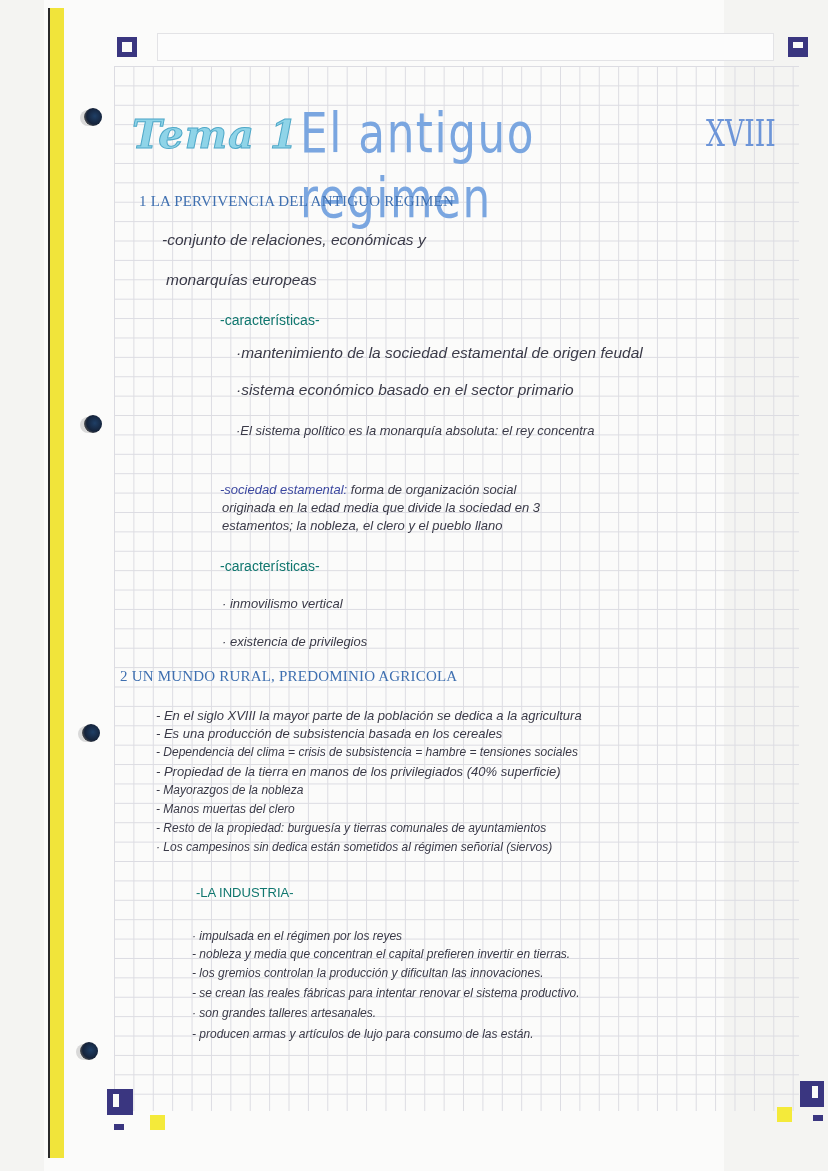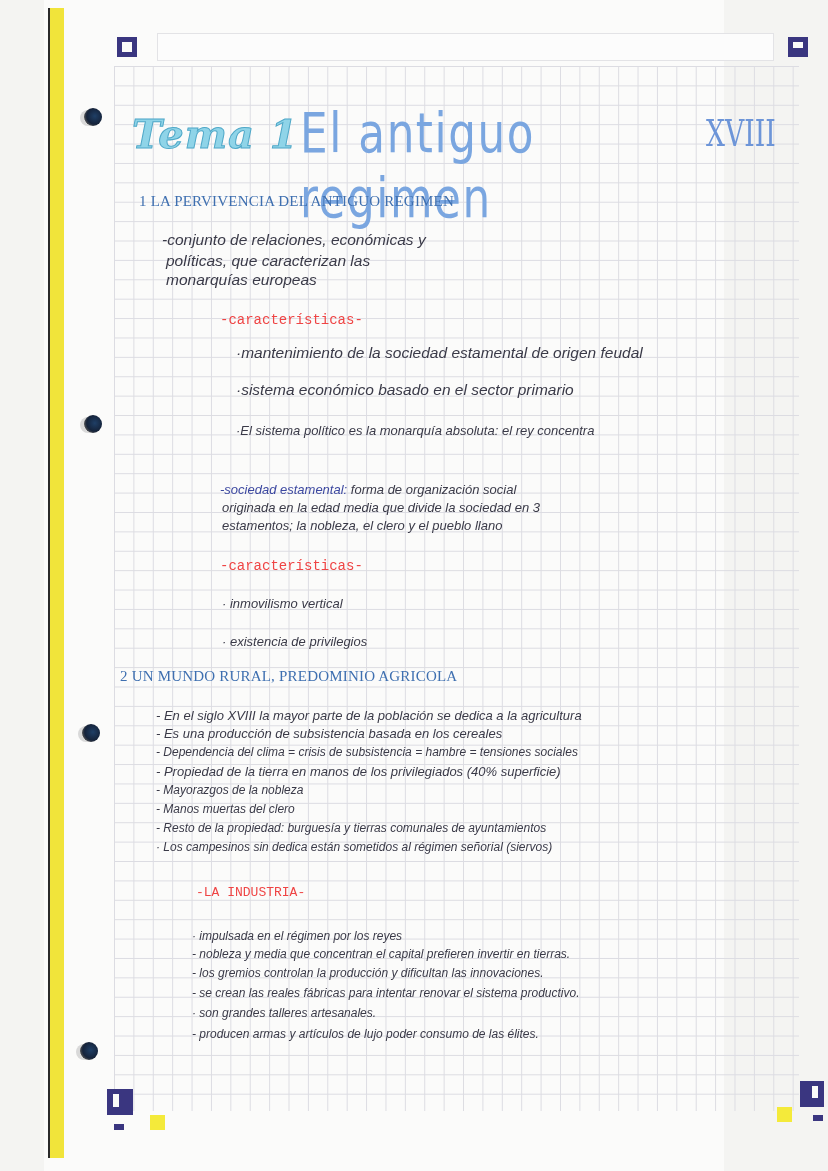--- a/index.html
+++ b/index.html
@@ -62,22 +62,22 @@
     position: absolute; left: 662px; top: 111px;
     font-family: "DejaVu Serif", serif; font-size: 38px; color: #6d95d8;
     transform: scaleX(0.7); transform-origin: left top;
   }
 
   .heading {
     position: absolute; font-family: Liberation Serif, serif;
     font-size: 15px; color: #3e6fb0; letter-spacing: 0.2px; text-transform: uppercase;
   }
   .subheading {
-    position: absolute; font-family: Liberation Mono, monospace;
-    font-size: 14px; color: #ef4444;
+    position: absolute; font-family: Liberation Sans, sans-serif;
+    font-size: 14px; color: #0f766e;
   }
   .hw {
     position: absolute; font-family: "Liberation Sans", sans-serif;
     font-style: italic; color: #3a3a48; white-space: nowrap;
   }
   .hw.lg { font-size: 15.5px; line-height: 19px; text-align: center; }
   .hw.md { font-size: 13px; line-height: 19px; }
   .hw.sm { font-size: 12px; line-height: 17px; }
   .hw .accent { color: #3c48a0; }
 </style>
@@ -106,21 +106,20 @@
   <div class="hole" style="left:40px;top:415px;"></div>
   <div class="hole" style="left:38px;top:724px;"></div>
   <div class="hole" style="left:36px;top:1042px;"></div>
 
   <div class="title-tema">Tema 1</div>
   <div class="title-main">El antiguo regimen</div>
   <div class="title-century">XVIII</div>
 
   <div class="heading" style="left:95px;top:193px;">1 LA PERVIVENCIA DEL ANTIGUO REGIMEN</div>
   <div class="hw lg" style="left:118px;top:230px;">-conjunto de relaciones, económicas y</div>
-  <div class="hw lg" style="left:122px;top:251px;">políticas, que caracterizan las</div>
   <div class="hw lg" style="left:122px;top:270px;">monarquías europeas</div>
 
   <div class="subheading" style="left:176px;top:312px;">-características-</div>
   <div class="hw lg" style="left:192px;top:343px;">·mantenimiento de la sociedad estamental de origen feudal</div>
   <div class="hw md" style="left:192px;top:421px;">·El sistema político es la monarquía absoluta: el rey concentra</div>
   <div class="hw lg" style="left:192px;top:380px;">·sistema económico basado en el sector primario</div>
 
   <div class="hw md" style="left:176px;top:480px;">
     <span class="accent">-sociedad estamental:</span><span> forma de organización social</span>
   </div>
@@ -140,14 +139,14 @@
   <div class="hw sm" style="left:112px;top:801px;">- Manos muertas del clero</div>
   <div class="hw sm" style="left:112px;top:820px;">- Resto de la propiedad: burguesía y tierras comunales de ayuntamientos</div>
   <div class="hw sm" style="left:112px;top:839px;">· Los campesinos sin dedica están sometidos al régimen señorial (siervos)</div>
 
   <div class="subheading" style="left:152px;top:885px;font-size:13px;">-LA INDUSTRIA-</div>
   <div class="hw sm" style="left:148px;top:928px;">· impulsada en el régimen por los reyes</div>
   <div class="hw sm" style="left:148px;top:946px;">- nobleza y media que concentran el capital prefieren invertir en tierras.</div>
   <div class="hw sm" style="left:148px;top:965px;">- los gremios controlan la producción y dificultan las innovaciones.</div>
   <div class="hw sm" style="left:148px;top:985px;">- se crean las reales fábricas para intentar renovar el sistema productivo.</div>
   <div class="hw sm" style="left:148px;top:1005px;">· son grandes talleres artesanales.</div>
-  <div class="hw sm" style="left:148px;top:1026px;">- producen armas y artículos de lujo poder consumo de las élites.</div>
+  <div class="hw sm" style="left:148px;top:1026px;">- producen armas y artículos de lujo para consumo de las están.</div>
 </div>
 
 </body></html>

